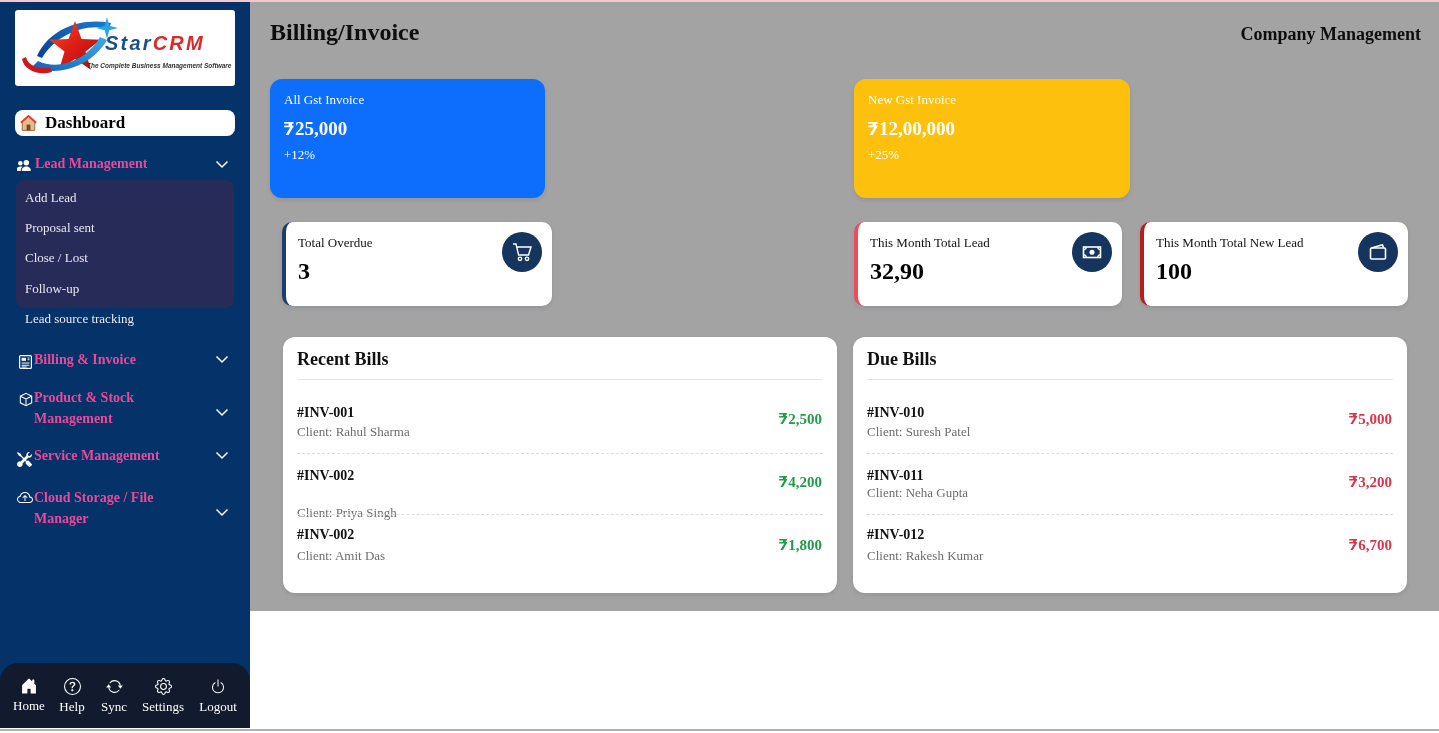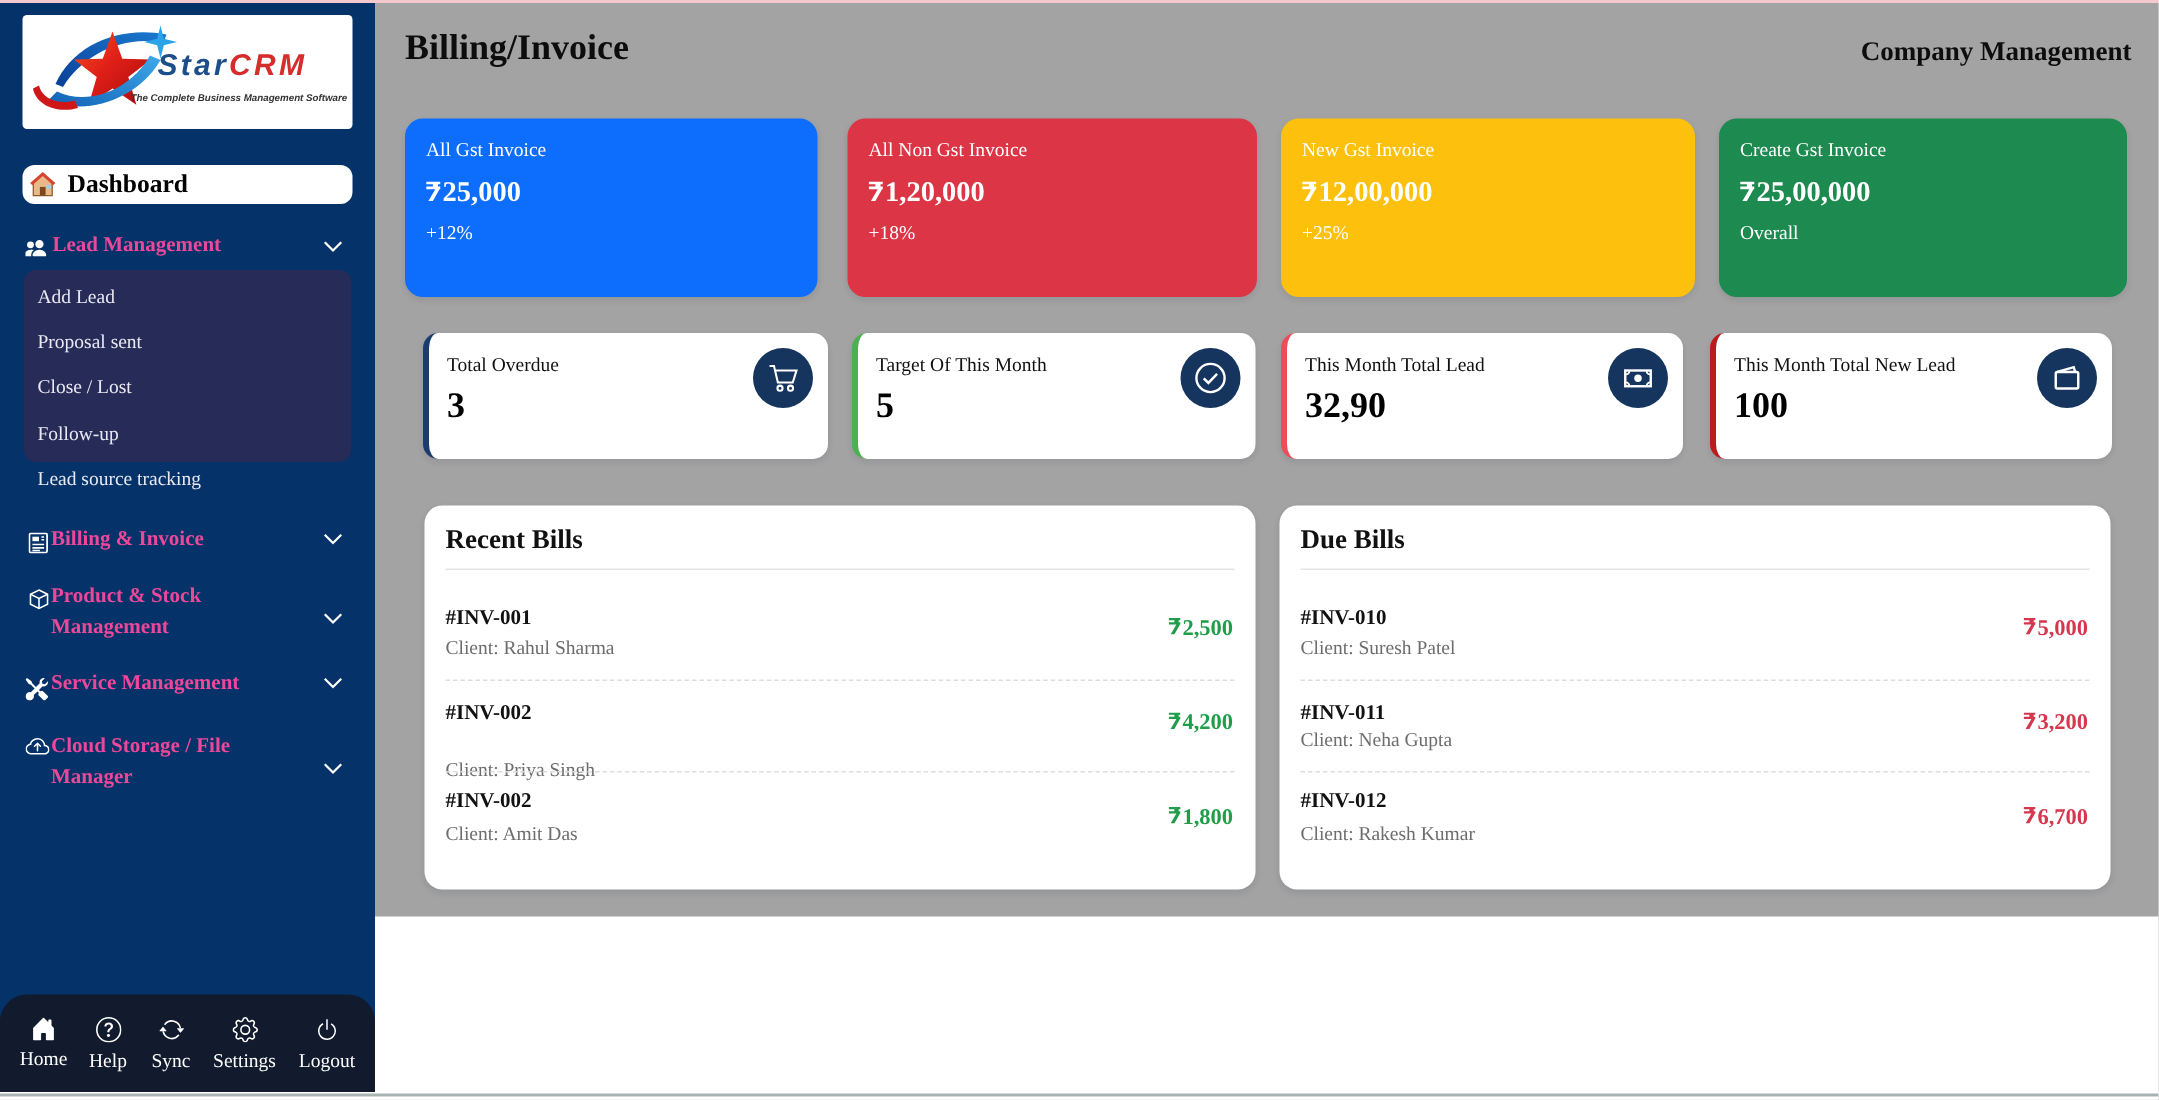--- a/index.html
+++ b/index.html
@@ -203,63 +203,39 @@
   <div class="h1">Billing/Invoice</div>
   <div class="h2">Company Management</div>
 
   <div class="ccard c1">
       <div class="t">All Gst Invoice</div>
       <div class="v"><svg class="rsv" width="10" height="13" viewBox="0 0 10 13" fill="currentColor">
           <path d="M0.2 0h9.3v1.8H0.2z M0.2 3.4h9.3v1.8H0.2z M4.6 1.8h3.4v1.6H4.6z M9.0 5.2 L4.6 13 L1.6 13 L6.2 5.2 Z"></path>
         </svg>25,000</div>
       <div class="s">+12%</div>
     </div>
-  <div class="ccard c2">
-      <div class="t">All Non Gst Invoice</div>
-      <div class="v"><svg class="rsv" width="10" height="13" viewBox="0 0 10 13" fill="currentColor">
-          <path d="M0.2 0h9.3v1.8H0.2z M0.2 3.4h9.3v1.8H0.2z M4.6 1.8h3.4v1.6H4.6z M9.0 5.2 L4.6 13 L1.6 13 L6.2 5.2 Z"></path>
-        </svg>1,20,000</div>
-      <div class="s">+18%</div>
-    </div>
   <div class="ccard c3">
       <div class="t">New Gst Invoice</div>
       <div class="v"><svg class="rsv" width="10" height="13" viewBox="0 0 10 13" fill="currentColor">
           <path d="M0.2 0h9.3v1.8H0.2z M0.2 3.4h9.3v1.8H0.2z M4.6 1.8h3.4v1.6H4.6z M9.0 5.2 L4.6 13 L1.6 13 L6.2 5.2 Z"></path>
         </svg>12,00,000</div>
       <div class="s">+25%</div>
-    </div>
-  <div class="ccard c4">
-      <div class="t">Create Gst Invoice</div>
-      <div class="v"><svg class="rsv" width="10" height="13" viewBox="0 0 10 13" fill="currentColor">
-          <path d="M0.2 0h9.3v1.8H0.2z M0.2 3.4h9.3v1.8H0.2z M4.6 1.8h3.4v1.6H4.6z M9.0 5.2 L4.6 13 L1.6 13 L6.2 5.2 Z"></path>
-        </svg>25,00,000</div>
-      <div class="s">Overall</div>
     </div>
 
   <div class="scard s1">
     <div class="t">Total Overdue</div>
       <div class="v">3</div>
     <div class="ic">
         <svg width="22" height="22" viewBox="0 0 22 22" fill="none" stroke="#fff" stroke-width="1.4">
       <path d="M2 3 L5 3 L7.6 14 L17.5 14 L20 6 L6 6"></path>
       <circle cx="9" cy="17.8" r="1.7"></circle>
           <circle cx="16" cy="17.8" r="1.7"></circle>
     </svg>
       </div>
   </div>
-  <div class="scard s2">
-    <div class="t">Target Of This Month</div>
-      <div class="v">5</div>
-    <div class="ic">
-        <svg width="24" height="24" viewBox="0 0 24 24" fill="none" stroke="#fff" stroke-width="1.6">
-      <circle cx="12" cy="12" r="9.4"></circle>
-          <path d="M7.5 12.2 L10.6 15.3 L16.4 9.2"></path>
-    </svg>
-      </div>
-  </div>
   <div class="scard s3">
     <div class="t">This Month Total Lead</div>
       <div class="v">32,90</div>
     <div class="ic">
         <svg width="24" height="24" viewBox="0 0 24 24" fill="none" stroke="#fff" stroke-width="1.6">
       <rect x="3.5" y="7" width="17" height="10.5"></rect>
       <circle cx="12" cy="12.2" r="2.5" fill="#fff" stroke="none"></circle>
       <path d="M3.5 9.8 A3 3 0 0 0 6.3 7 M17.7 7 A3 3 0 0 0 20.5 9.8 M20.5 14.7 A3 3 0 0 0 17.7 17.5 M6.3 17.5 A3 3 0 0 0 3.5 14.7" stroke-width="1.2"></path>
     </svg>
       </div>

